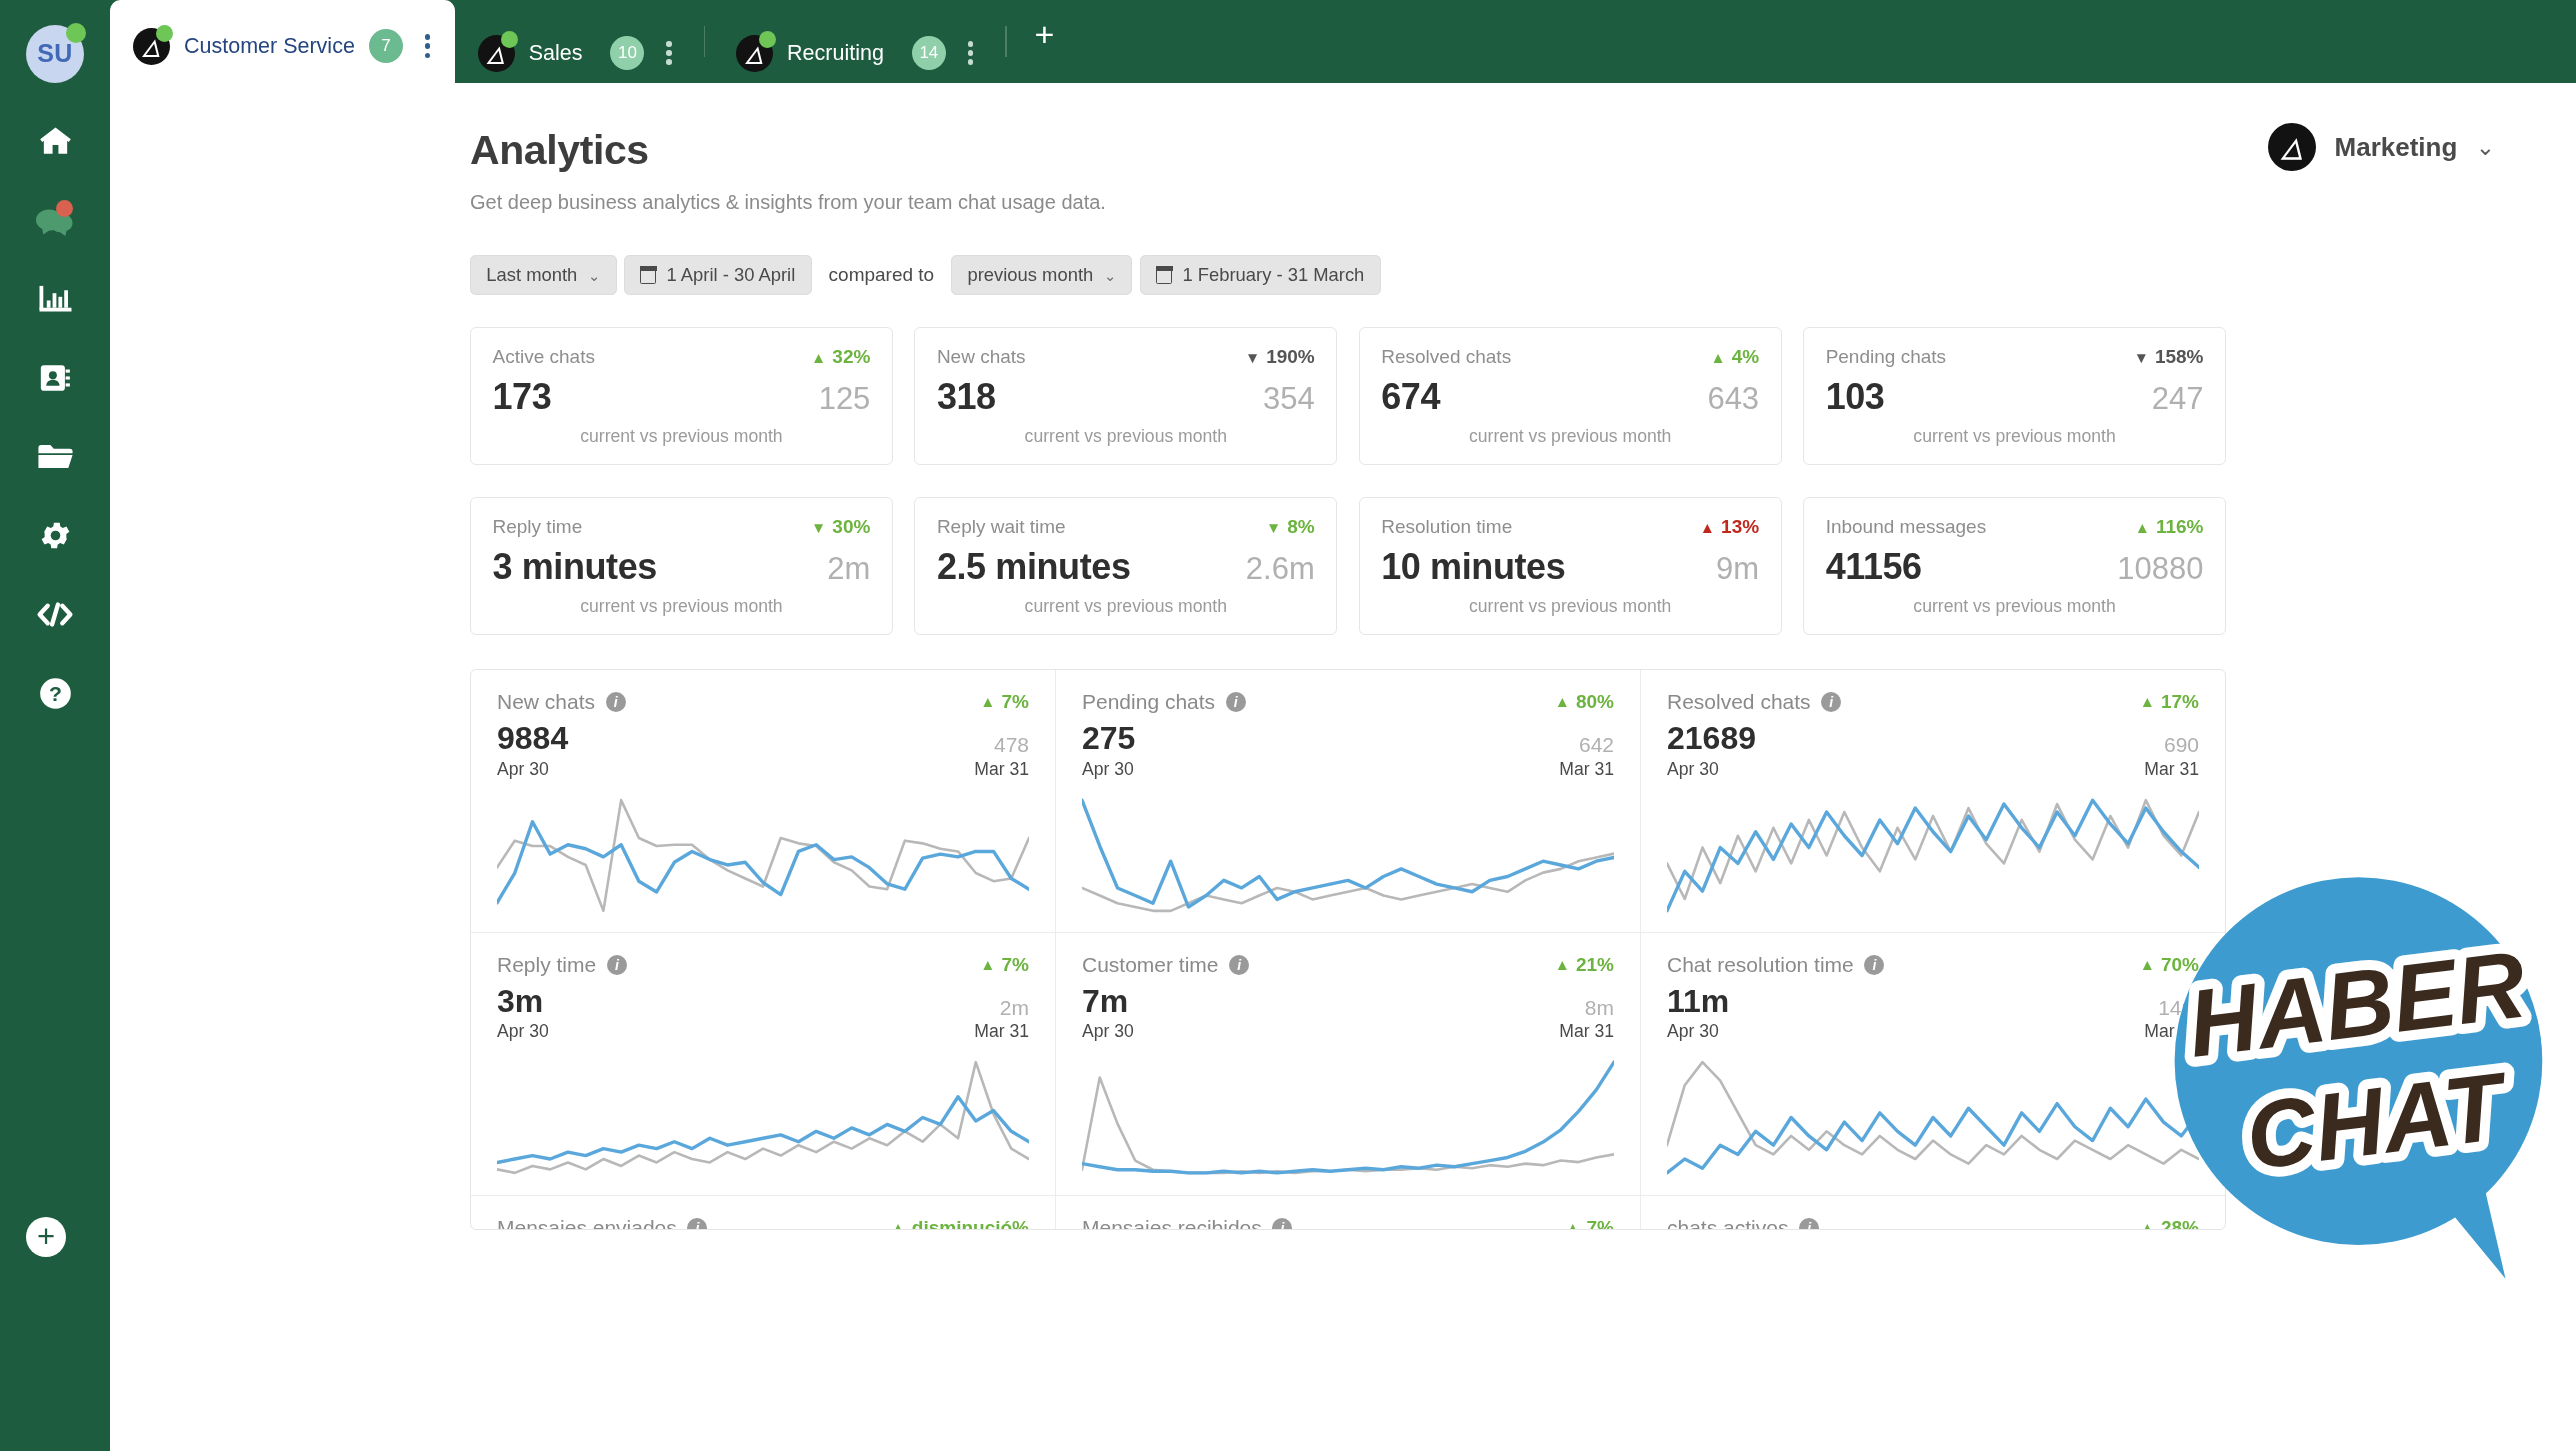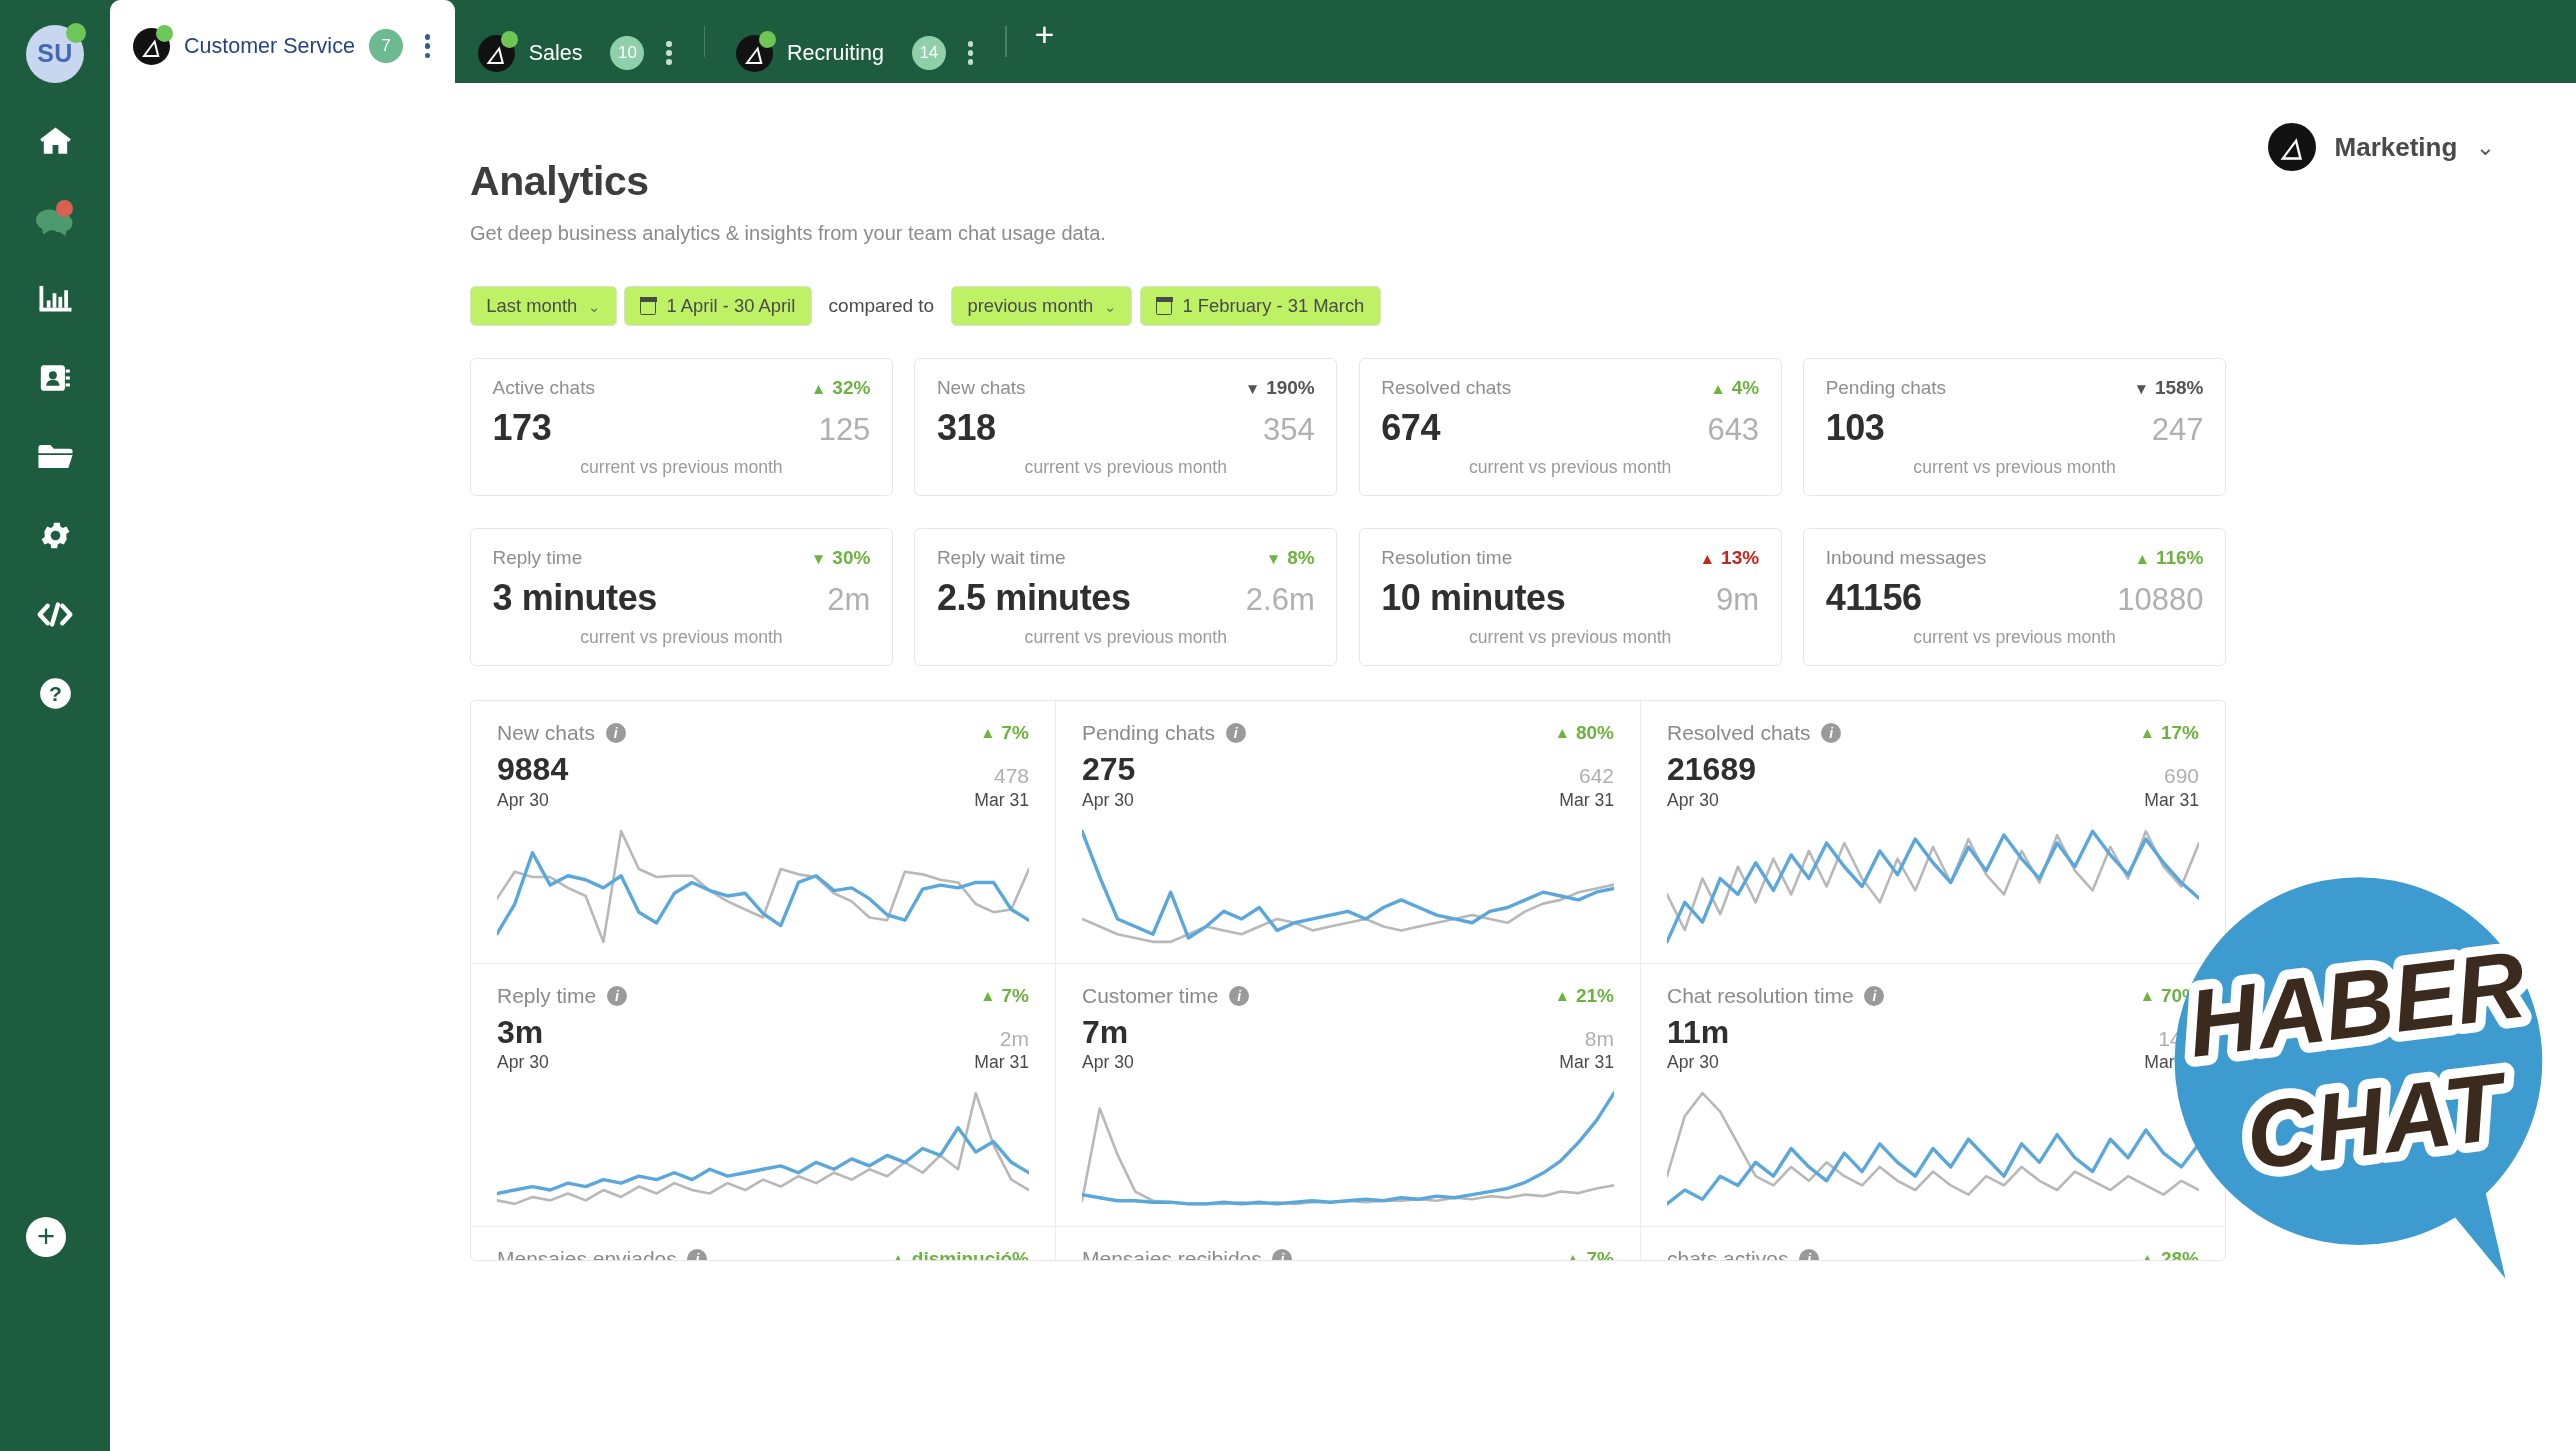--- a/index.html
+++ b/index.html
@@ -85,42 +85,42 @@
     padding: 0 20px; align-self: center; margin-bottom: 15.3px; cursor: pointer;
   }
   .tab-spacer { flex: 1; }
 
   
   .canvas {
     position: absolute; left: 110px; top: 83px; right: 0; bottom: 0;
     background: #ffffff; overflow: hidden;
   }
   .page { padding: 44px 0 0 360px; position: relative; }
-  .page-inner { width: 1756px; margin-top: 31px; }
+  .page-inner { width: 1756px; }
 
   h1.page-title { font-size: 41px; font-weight: bold; color: #3d3d3d; letter-spacing: -0.4px; }
   .page-sub { margin-top: 17px; font-size: 20px; color: #8b8b8b; }
 
   .workspace {
     position: absolute; right: 81px; top: 40px;
     display: flex; align-items: center; gap: 18.4px; cursor: pointer;
   }
   .ws-logo {
     width: 48px; height: 48px; border-radius: 50%; background: #121212;
     display: flex; align-items: center; justify-content: center;
     color: #fff; font-size: 26px; font-weight: bold; font-style: italic;
   }
   .ws-name { font-size: 26px; font-weight: bold; color: #4a4a4a; }
   .ws-caret { font-size: 23px; color: #5a5a5a; }
 
   
   .filters { margin-top: 41px; display: flex; align-items: center; gap: 0; }
   .pill {
     height: 40px; display: flex; align-items: center; gap: 10.7px;
-    border: 0.8px solid #dcdcdc; background: #bef264; border-radius: 5.4px;
+    border: 0.8px solid #dcdcdc; background: #e5e5e5; border-radius: 5.4px;
     padding: 0 15.3px; font-size: 18.4px; color: #4a4a4a; cursor: pointer;
     white-space: nowrap;
   }
   .pill + .pill { margin-left: 7.7px; }
   .pill .caret { font-size: 14.6px; color: #707070; }
   .cal {
     width: 15.3px; height: 17px; border: 1.9px solid #4a4a4a; border-radius: 1.5px;
     position: relative; flex: none;
   }
   .cal::before {

